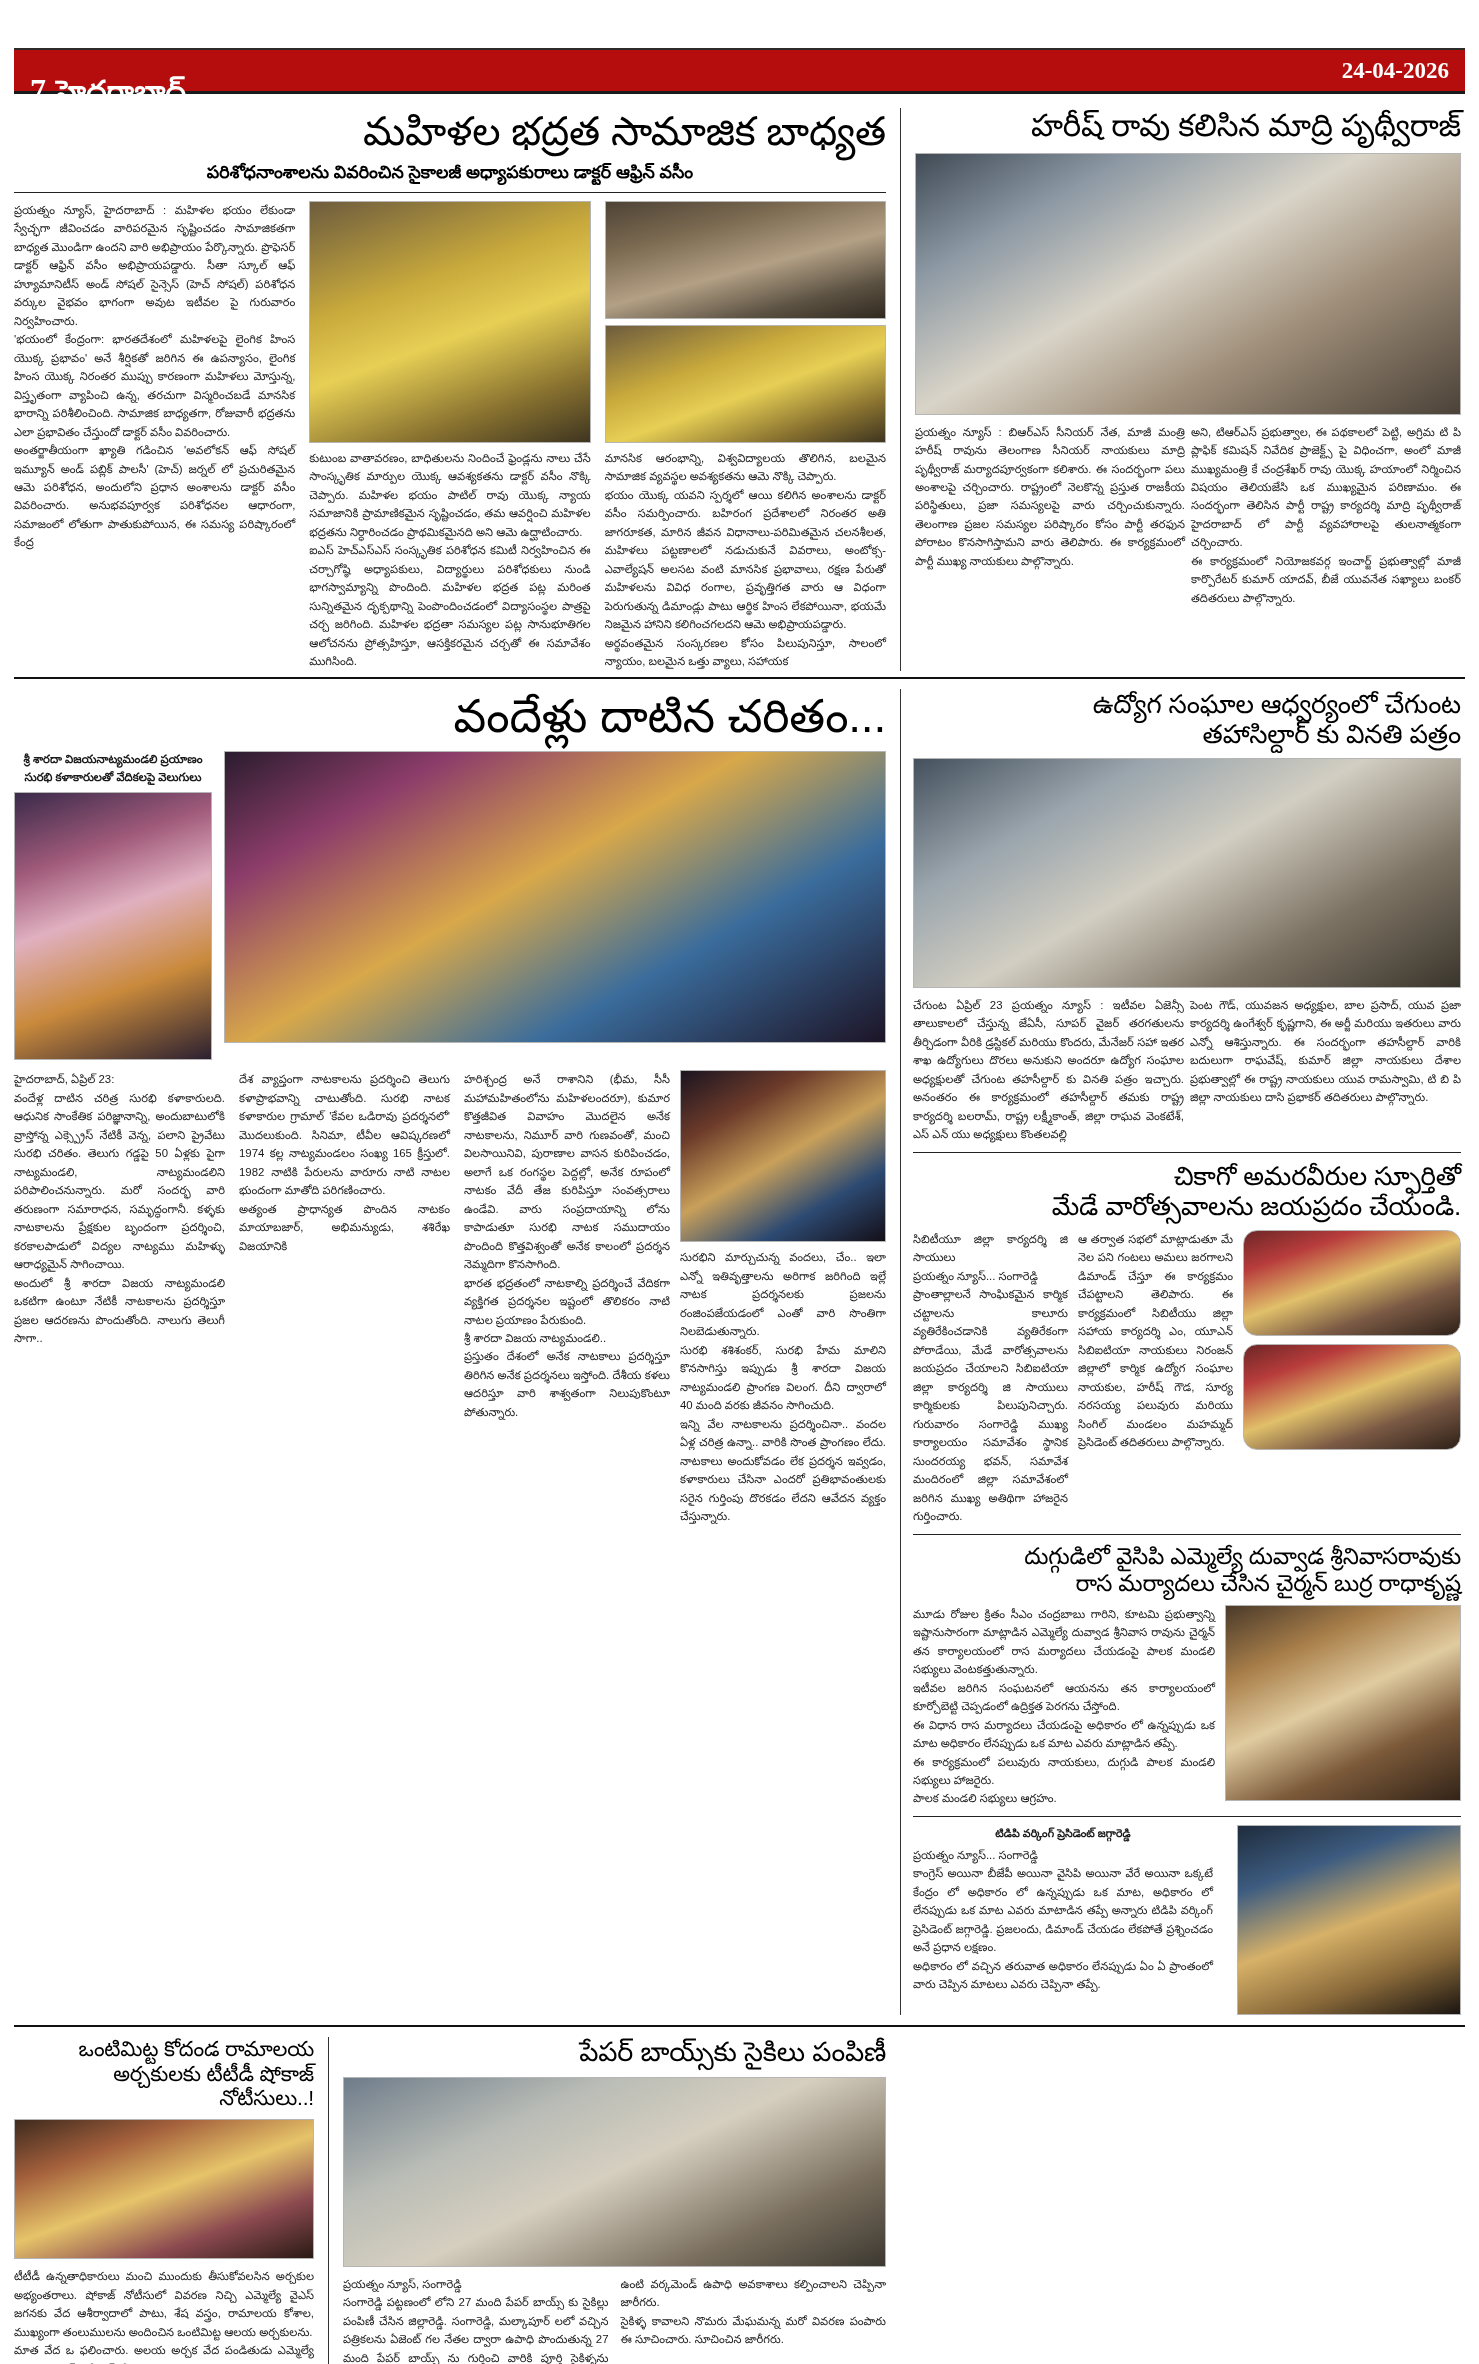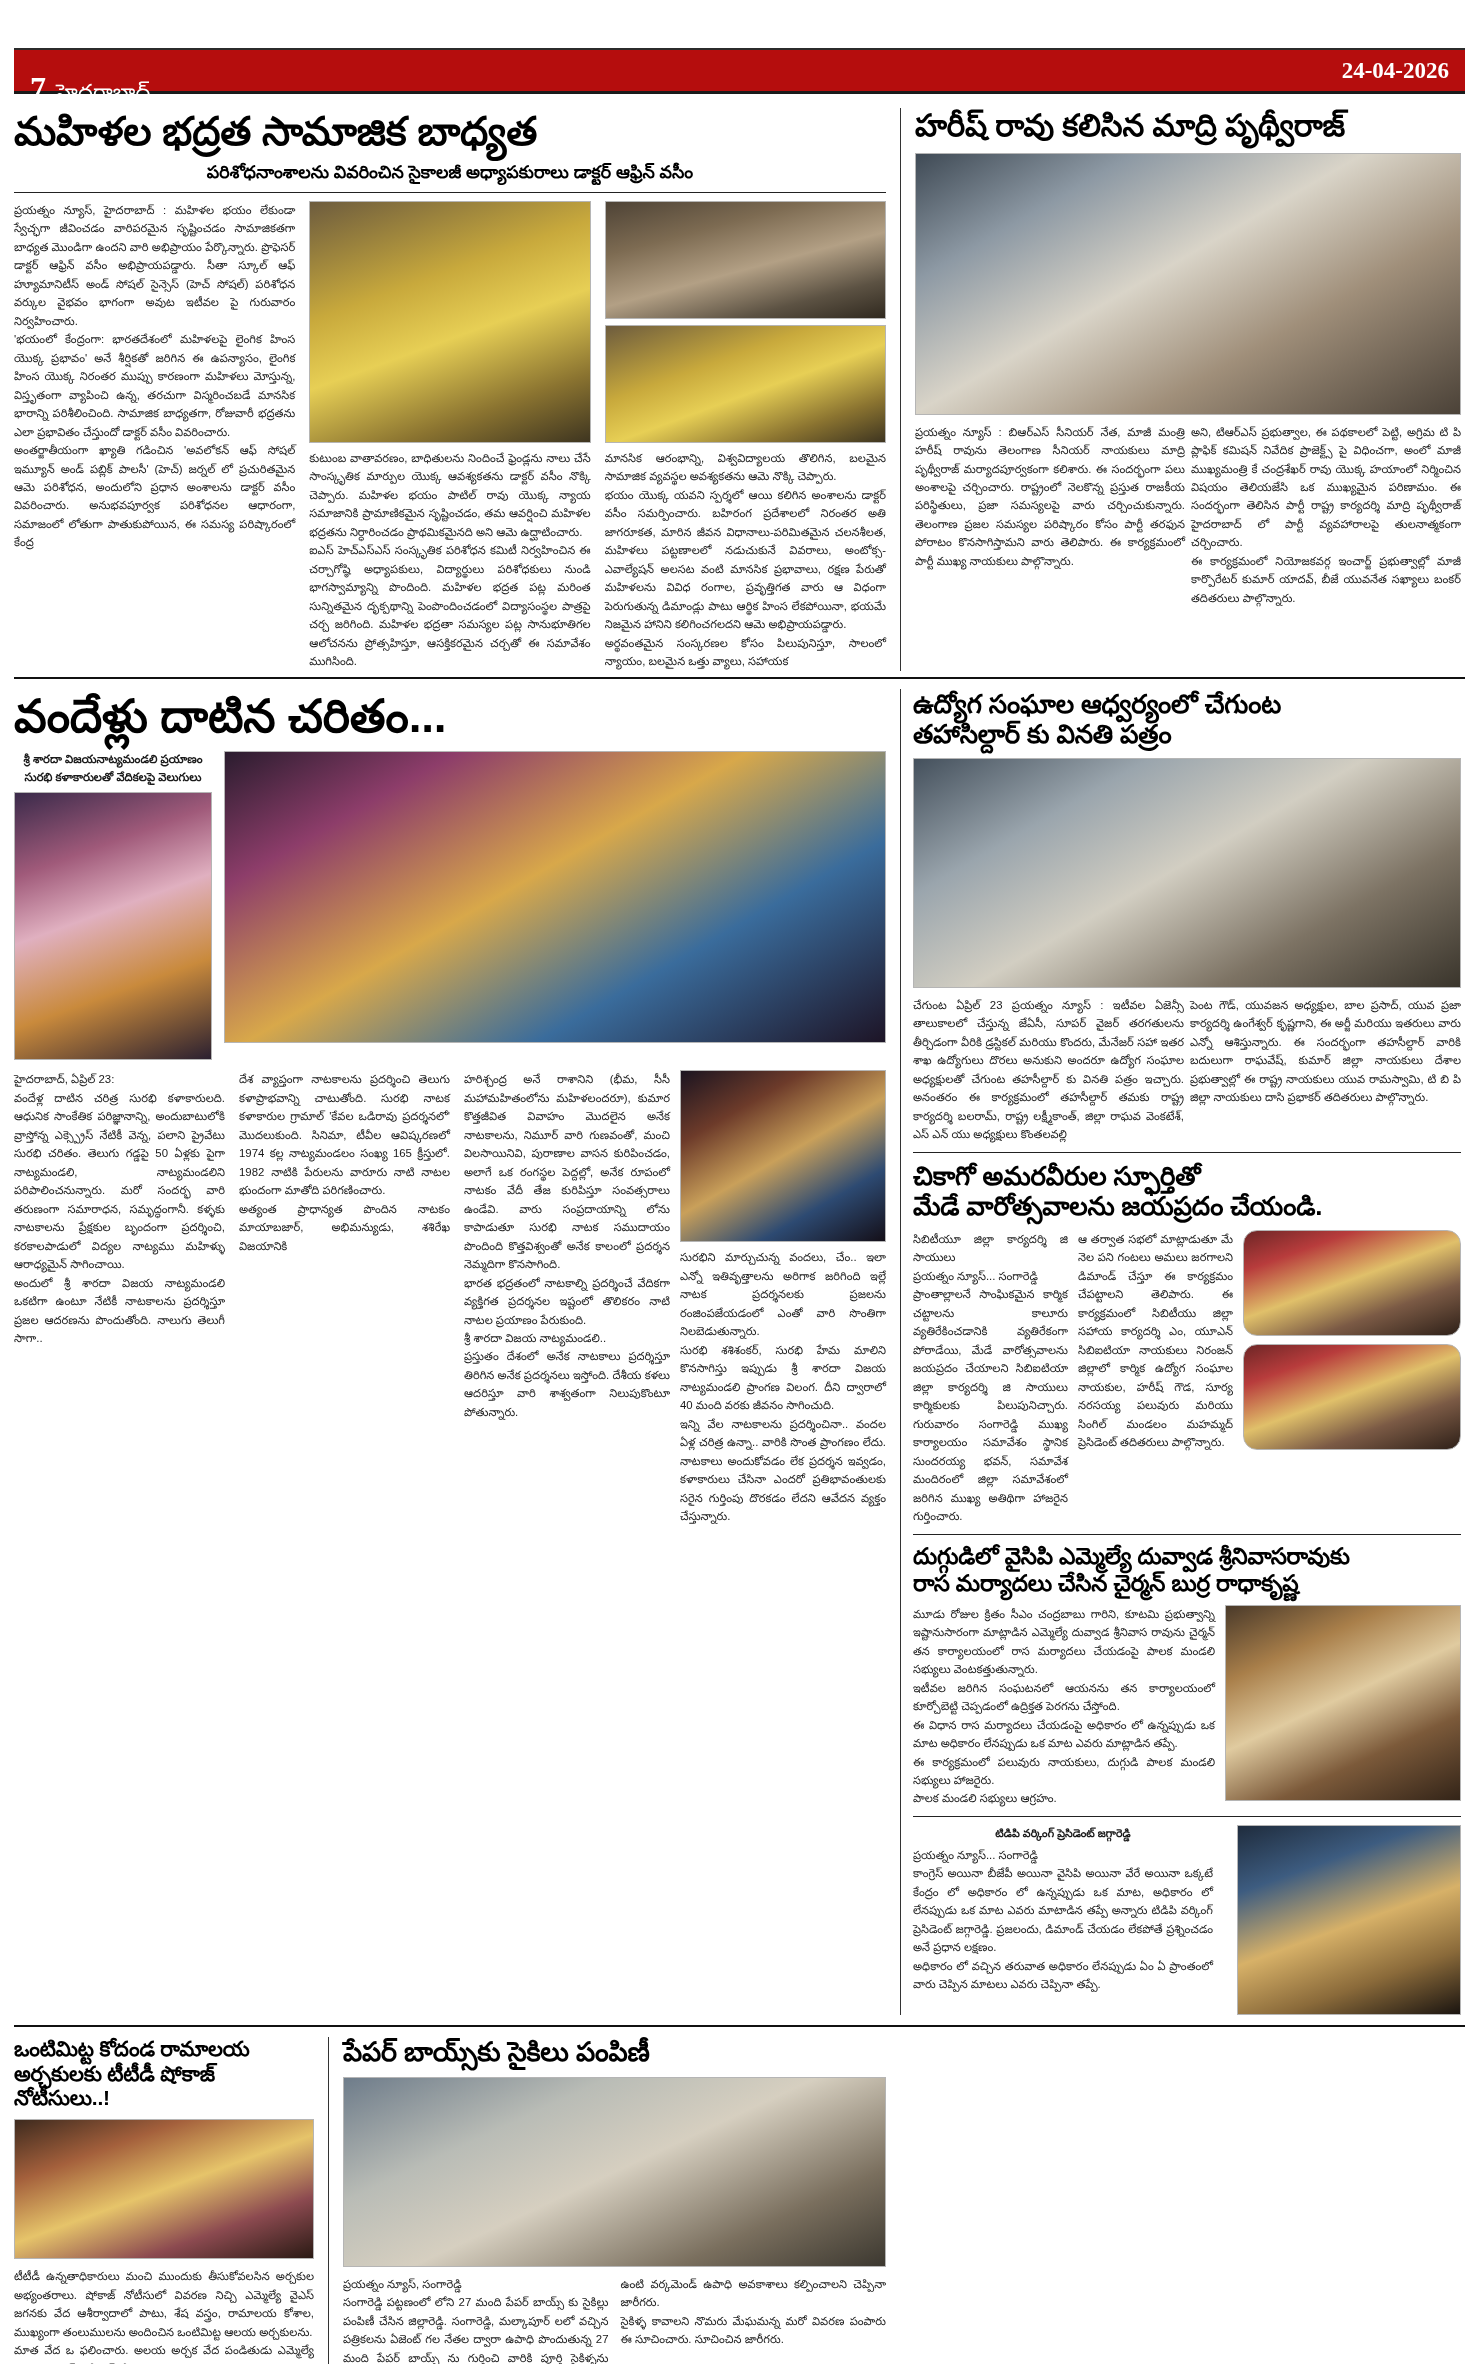--- a/index.html
+++ b/index.html
@@ -22,30 +22,30 @@
     background: #b50d0d;
     border-top: 2px solid #2b2b2b;
     border-bottom: 3px solid #1a1a1a;
     display: flex;
     align-items: center;
     padding: 0 16px;
     color: #fff;
   }
   .masthead-left { display: flex; align-items: baseline; gap: 10px; }
   .masthead-pageno { font-size: 32px; font-weight: bold; line-height: 1; font-family: "Liberation Serif", serif; }
-  .masthead-city { font-size: 21px; font-weight: normal; letter-spacing: .2px; margin-top: 48px; }
+  .masthead-city { font-size: 29px; font-weight: bold; letter-spacing: .2px; margin-top: 48px; }
   .masthead-title {
     position: absolute; left: 0; right: 0; text-align: center;
     font-size: 25px; font-weight: bold; pointer-events: none;
   }
   .masthead-date { margin-left: auto; font-size: 23px; font-weight: bold; font-family: "Liberation Serif", serif; }
 
   
   .hl {
-    text-align: left; font-weight: bold; line-height: 1.18;
+    text-align: right; font-weight: normal; line-height: 1.18;
     letter-spacing: -0.2px;
   }
   .hl-xl { font-size: 40px; }
   .hl-lg { font-size: 31px; }
   .hl-md { font-size: 26px; }
   .hl-sm { font-size: 23px; }
   .subhl { text-align:center; font-size: 17.5px; font-weight: bold; line-height:1.3; margin-top: 6px;}
   .body-txt {
     font-size: 11.4px; line-height: 1.62; text-align: justify;
     color: #1a1a1a; hyphens: auto;

